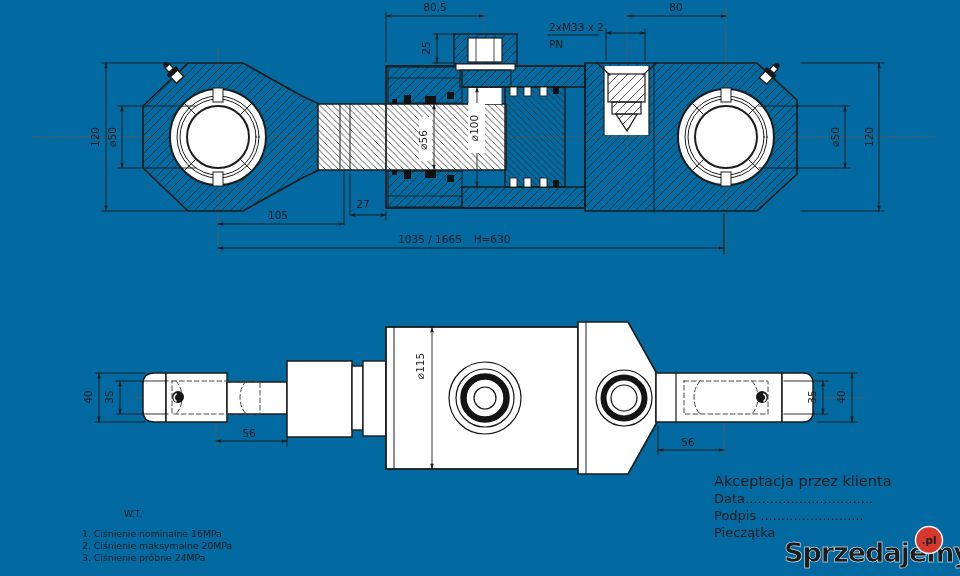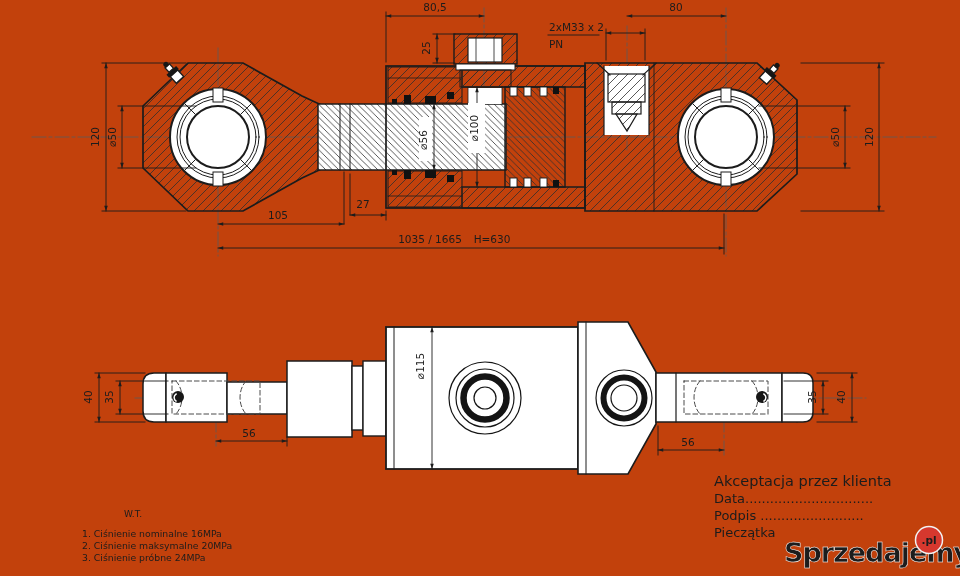--- a/index.html
+++ b/index.html
@@ -1,16 +1,16 @@
 <!DOCTYPE html>
 <html><head>
 <meta charset="utf-8">
 <style>
   html,body{margin:0;padding:0;background:#e8e8e8;}
-  .page{width:960px;height:576px;background:#c2410c;position:relative;overflow:hidden;
+  .page{width:960px;height:576px;background:#0369a1;position:relative;overflow:hidden;
         font-family:"DejaVu Sans","Liberation Sans",sans-serif;}
   svg text{fill:#1c1c1c;}
   .dim{font-size:10.5px;}
   .note{font-size:9.3px;}
   .wt{font-size:9px;}
   .appr-title{font-size:14.5px;}
   .appr{font-size:13px;}
   .wm-text{font-size:27px;font-weight:bold;letter-spacing:-1px;}
   .wm-badge{font-size:10.5px;font-weight:bold;}
 </style>

